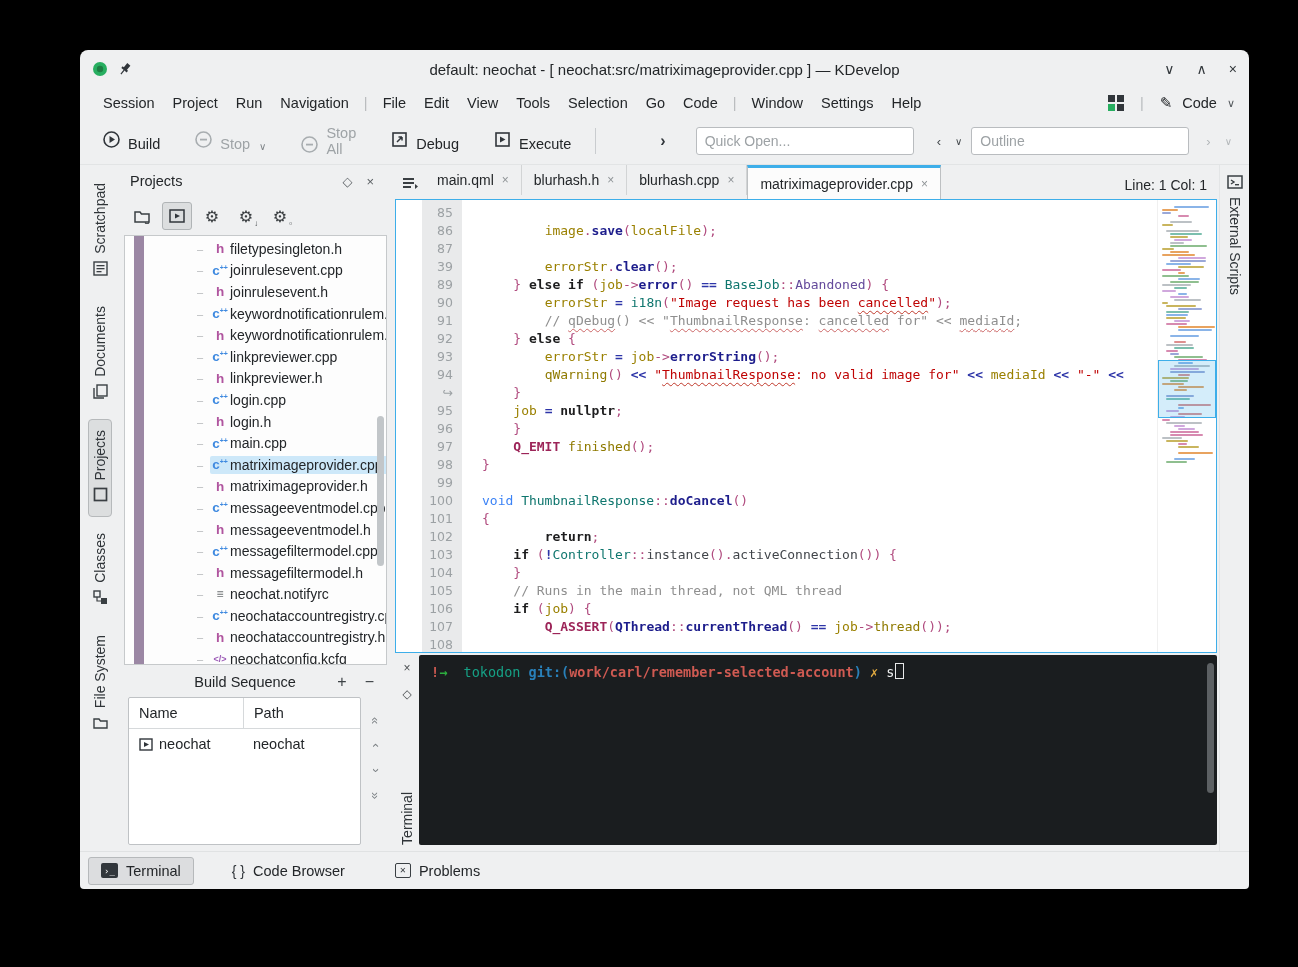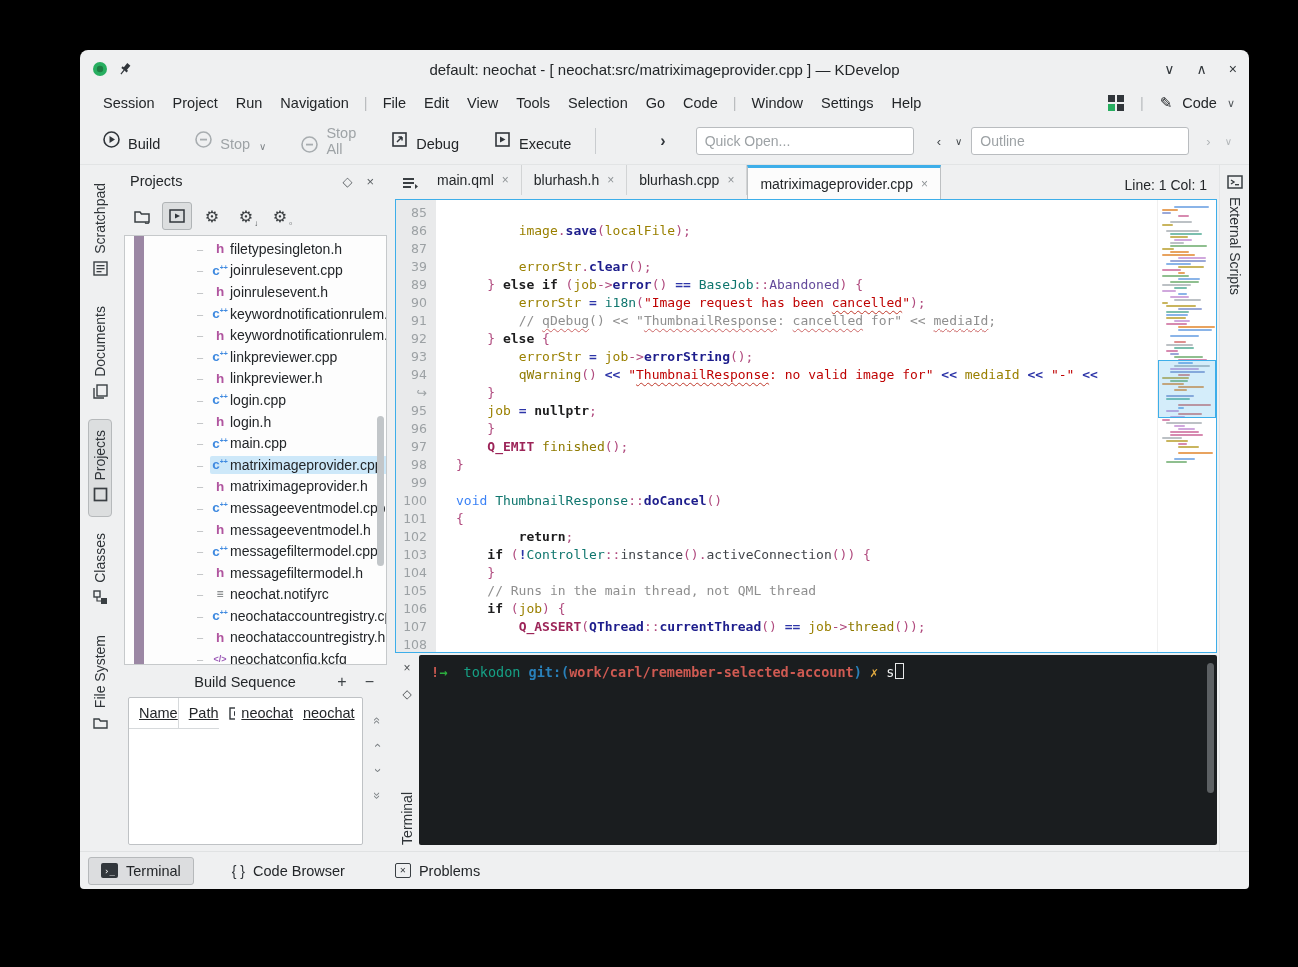--- a/index.html
+++ b/index.html
@@ -68,40 +68,40 @@
   .fic.cpp sup{font-size:7px;vertical-align:super;}
   .fic.txt{color:#6c7073;font-size:12px;font-weight:normal;}
   .fic.kcfg{color:#9b59b6;font-size:9px;}
   .tree-scroll{position:absolute;right:2px;top:180px;width:7px;height:150px;border-radius:4px;background:#c2c6c9;}
   
   .buildseq{height:184px;flex:none;display:flex;flex-direction:column;}
   .bs-header{height:30px;display:flex;align-items:center;flex:none;font-size:14.5px;padding:0 8px;}
   .bs-header .bsh-title{flex:1;text-align:center;padding-left:34px;}
   .bs-header .ph-btn{font-size:16px;color:#3c4145;padding:0 9px;}
   .bs-body{flex:1;display:flex;min-height:0;padding:0 0 6px 8px;}
-  .bs-table{flex:1;background:#fff;border:1px solid #bfc2c5;border-radius:2px;display:flex;flex-direction:row;font-size:14.5px;text-decoration:underline;}
+  .bs-table{flex:1;background:#fff;border:1px solid #bfc2c5;border-radius:2px;display:flex;flex-direction:column;font-size:14.5px;}
   .bs-cols{display:flex;border-bottom:1px solid #d6d9db;height:30px;align-items:center;flex:none;}
   .bs-cols .c1{width:45%;padding-left:10px;border-right:1px solid #d6d9db;height:100%;display:flex;align-items:center;}
   .bs-cols .c2{flex:1;padding-left:10px;}
   .bs-row{display:flex;align-items:center;height:30px;}
   .bs-row .c1{width:45%;padding-left:10px;display:flex;align-items:center;gap:6px;}
   .bs-row .c2{flex:1;padding-left:10px;}
   .bs-side{width:30px;flex:none;display:flex;flex-direction:column;align-items:center;justify-content:flex-start;gap:10px;padding-top:16px;color:#7b8084;font-size:13px;}
   .rot90{display:inline-block;transform:rotate(90deg);}
   
   .center-col{flex:1;display:flex;flex-direction:column;min-width:0;min-height:0;padding:0 2px 0 4px;}
   .tabbar{height:34px;display:flex;align-items:flex-end;flex:none;}
   .tabbar-icon{width:26px;height:26px;display:flex;align-items:center;justify-content:center;margin:0 2px 3px 2px;}
   .etab{display:flex;align-items:center;gap:8px;padding:0 12px;height:30px;font-size:14px;
         border-right:1px solid #d2d4d5;color:#232629;}
   .etab .x{color:#8f9497;font-size:12px;}
   .etab.active{background:#fcfcfc;border-top:3px solid #3daee9;border-left:1px solid #bdc0c2;border-right:1px solid #bdc0c2;height:31px;}
   .cursor-pos{margin-left:auto;font-size:14px;padding:0 10px 6px 0;}
   
-  .editor{flex:1;min-height:0;border:1px solid #3daee9;background:#fff;display:flex;position:relative;overflow:hidden;}
+  .editor{flex:1;min-height:0;border:1px solid #3daee9;background:#fff;display:flex;position:relative;overflow:hidden;padding-left:26px;}
   .gutter{width:40px;flex:none;background:#e9eaeb;padding-top:4px;}
   .gl{height:18px;line-height:18px;text-align:right;padding-right:9px;font-size:12.5px;color:#9ca1a4;font-family:"DejaVu Sans",sans-serif;}
   .codearea{flex:1;min-width:0;padding-top:4px;overflow:hidden;margin-left:12px;}
   .cl{height:18px;line-height:18px;white-space:pre;font-family:"DejaVu Sans Mono","Liberation Mono",monospace;font-size:13px;color:#1d1d1e;padding-left:8px;}
   .wrapblock{display:inline-block;width:62px;height:14px;background:#e9e9e9;vertical-align:middle;margin-right:1px;}
   .kw{font-weight:bold;color:#1d1d1e}.ty{color:#3b82f6}.st{color:#bf0303}
   .stu{color:#bf0303;text-decoration:underline wavy #c0392b 1px;text-underline-offset:3px;}
   .cm{color:#8f8f8f}
   .cmu{color:#8f8f8f;text-decoration:underline wavy #c66 1px;text-underline-offset:3px;}
   .va{color:#9a8000}.sy{color:#b04a7e}.op{color:#2d35a8;font-weight:bold}

